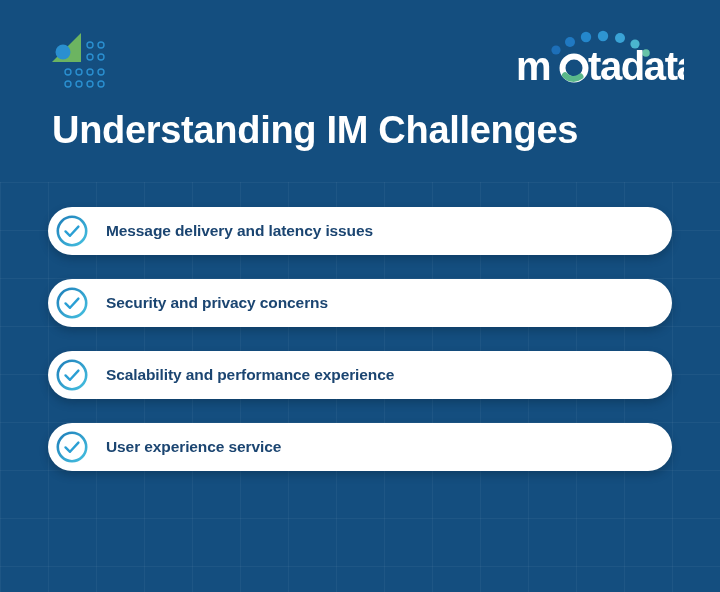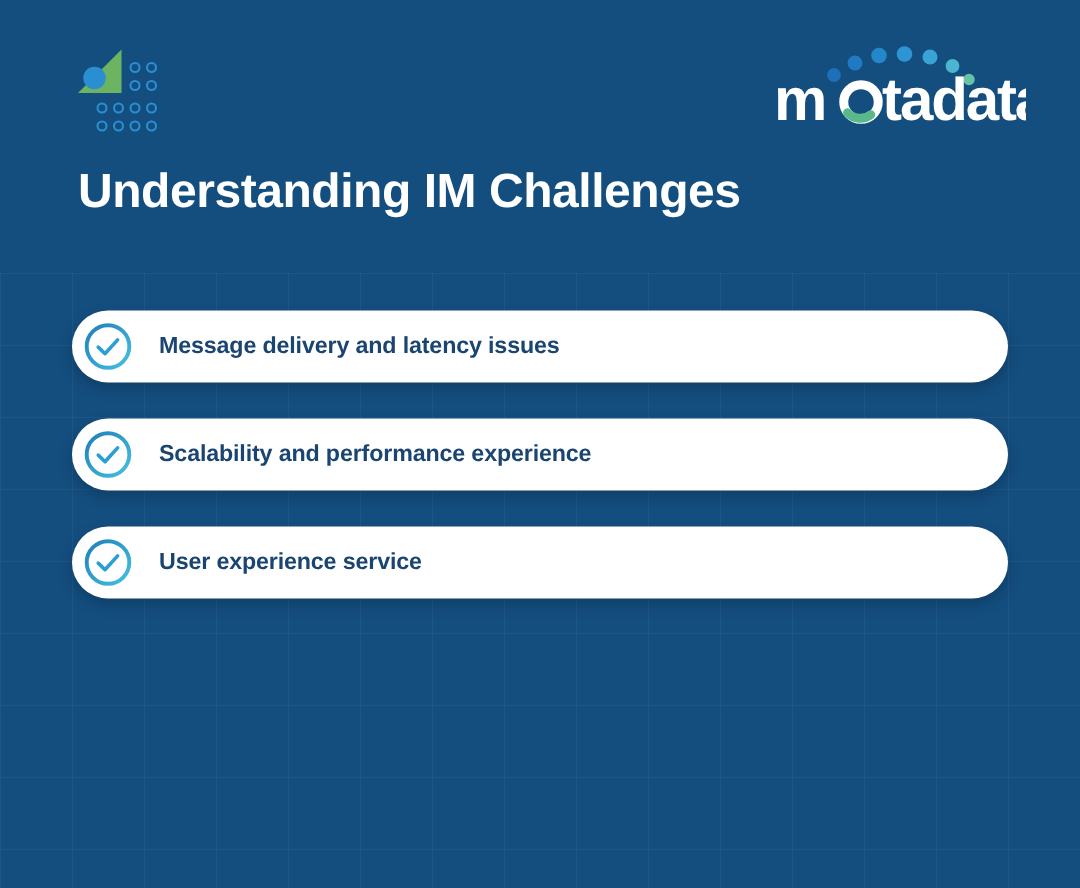--- a/index.html
+++ b/index.html
@@ -35,21 +35,21 @@
     width:58px; height:62px;
   }
   #motadata-logo {
     position:absolute; right:36px; top:26px;
     width:172px; height:62px;
   }
 
   
   #page-title {
     position:absolute; left:52px; top:109px;
-    font-size:32px;
+    font-size:38px;
     font-weight:bold;
     letter-spacing:-0.3px;
     color:#ffffff;
     white-space:nowrap;
   }
 
   
   #challenge-list {
     position:absolute;
     left:48px; top:207px;
@@ -149,20 +149,35 @@
             </linearGradient>
           </defs>
           <circle cx="17" cy="17" r="14.2" fill="#ffffff" stroke="url(#ring1)" stroke-width="2.6"></circle>
           <path d="M10.5 17.4 L15 21.8 L23.4 12.6" fill="none" stroke="#2a9fd4" stroke-width="2.4" stroke-linecap="round" stroke-linejoin="round"></path>
         </svg>
       </span>
       <span class="item-label">Message delivery and latency issues</span>
     </div>
 
 
+    <div class="list-item">
+      <span class="check-icon">
+        <svg width="34" height="34" viewBox="0 0 34 34" xmlns="http://www.w3.org/2000/svg">
+          <defs>
+            <linearGradient id="ring3" x1="0" y1="0" x2="1" y2="1">
+              <stop offset="0%" stop-color="#1f7fba"></stop>
+              <stop offset="100%" stop-color="#45c0e0"></stop>
+            </linearGradient>
+          </defs>
+          <circle cx="17" cy="17" r="14.2" fill="#ffffff" stroke="url(#ring3)" stroke-width="2.6"></circle>
+          <path d="M10.5 17.4 L15 21.8 L23.4 12.6" fill="none" stroke="#2a9fd4" stroke-width="2.4" stroke-linecap="round" stroke-linejoin="round"></path>
+        </svg>
+      </span>
+      <span class="item-label">Security and privacy concerns</span>
+    </div>
 
     <div class="list-item">
       <span class="check-icon">
         <svg width="34" height="34" viewBox="0 0 34 34" xmlns="http://www.w3.org/2000/svg">
           <defs>
             <linearGradient id="ring4" x1="0" y1="0" x2="1" y2="1">
               <stop offset="0%" stop-color="#1f7fba"></stop>
               <stop offset="100%" stop-color="#45c0e0"></stop>
             </linearGradient>
           </defs>

